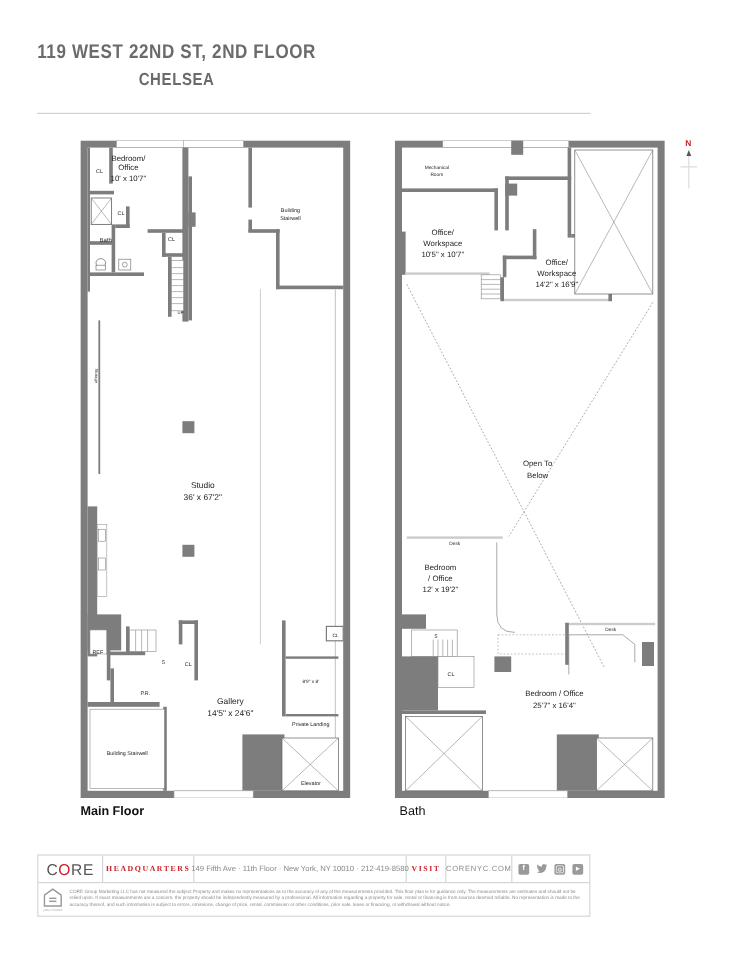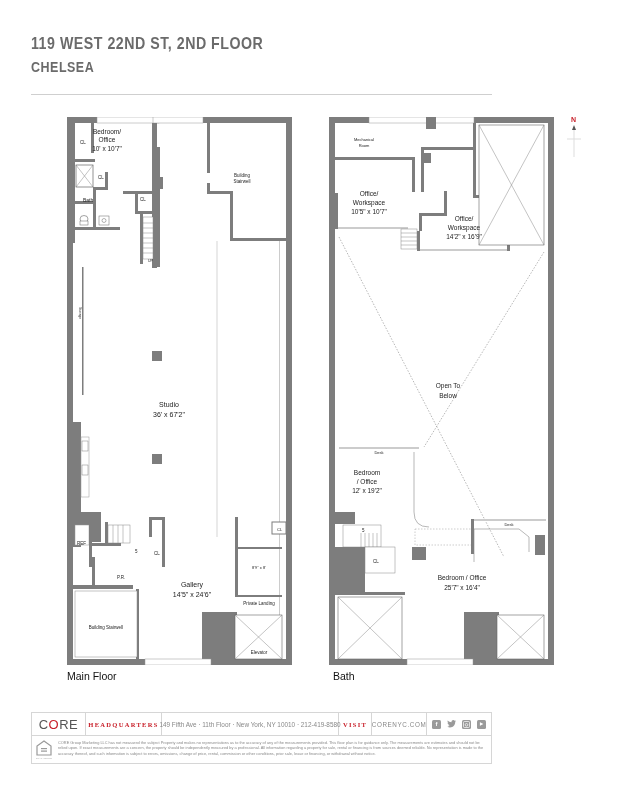--- a/index.html
+++ b/index.html
@@ -1,19 +1,19 @@
 <!DOCTYPE html>
 <html><head>
 <meta charset="utf-8">
 <style>
   * { box-sizing: border-box; margin: 0; padding: 0; }
   html, body { width: 618px; height: 800px; background: #ffffff; overflow: hidden; }
   body { position: relative; font-family: "Liberation Sans", sans-serif; color: #222; }
 
-  .header { position: absolute; left: 31px; top: 34px; }
+  .header { position: absolute; left: 31px; top: 34px; text-align: center; }
   .title { font-family: "Liberation Sans", sans-serif; font-weight: bold; font-size: 16.5px; letter-spacing: 0.6px; color: #6b6b6b; transform: scaleX(0.86); transform-origin: left; white-space: nowrap; }
   .subtitle { font-family: "Liberation Sans", sans-serif; font-weight: bold; font-size: 14.5px; letter-spacing: 0.6px; color: #6b6b6b; margin-top: 6px; transform: scaleX(0.86); transform-origin: left; }
   .rule { position: absolute; left: 31px; top: 94px; width: 461px; height: 1px; background: #cfcfcf; }
 
   .plan { position: absolute; }
   .plan svg { display: block; }
   .plan-label { position: absolute; font-size: 10.5px; color: #111; }
 
   .compass { position: absolute; left: 566px; top: 114px; width: 16px; height: 44px; }
 
@@ -168,21 +168,21 @@
     <text x="50" y="462" font-size="4.5" fill="#222">P.R.</text>
     <text x="125" y="470" font-size="7" text-anchor="middle" fill="#222">Gallery</text>
     <text x="125" y="480" font-size="7" text-anchor="middle" fill="#222">14'5" x 24'6"</text>
     <text x="192" y="452" font-size="4" text-anchor="middle" fill="#222">8'9" x 8'</text>
     <text x="210" y="414" font-size="4" fill="#222">CL</text>
     <text x="192" y="488" font-size="4.5" text-anchor="middle" fill="#222">Private Landing</text>
     <text x="192" y="537" font-size="4.5" text-anchor="middle" fill="#222">Elevator</text>
     <text x="39" y="512" font-size="4.5" text-anchor="middle" fill="#222">Building Stairwell</text>
   </svg>
 </div>
-<div class="plan-label" style="left:67px; top:670px;">Main Floor</div>
+<div class="plan-label" style="left:67px; top:670px;font-weight:bold;">Main Floor</div>
 
 <div class="plan" style="left:329px; top:117px; width:225px; height:548px;">
   <svg width="225" height="548" viewBox="0 0 225 548" font-family="Liberation Sans, sans-serif">
     <rect x="0" y="0" width="225" height="548" fill="#7d7d7d"></rect>
     <rect x="6" y="6" width="213" height="536" fill="#fff"></rect>
     <rect x="40" y="0" width="105" height="6" fill="#fff" stroke="#999" stroke-width="0.5"></rect>
     <rect x="97" y="0" width="10" height="12" fill="#7d7d7d"></rect>
 
     <rect x="6" y="40" width="80" height="3" fill="#7d7d7d"></rect>
     <rect x="83" y="40" width="3" height="35" fill="#7d7d7d"></rect>

